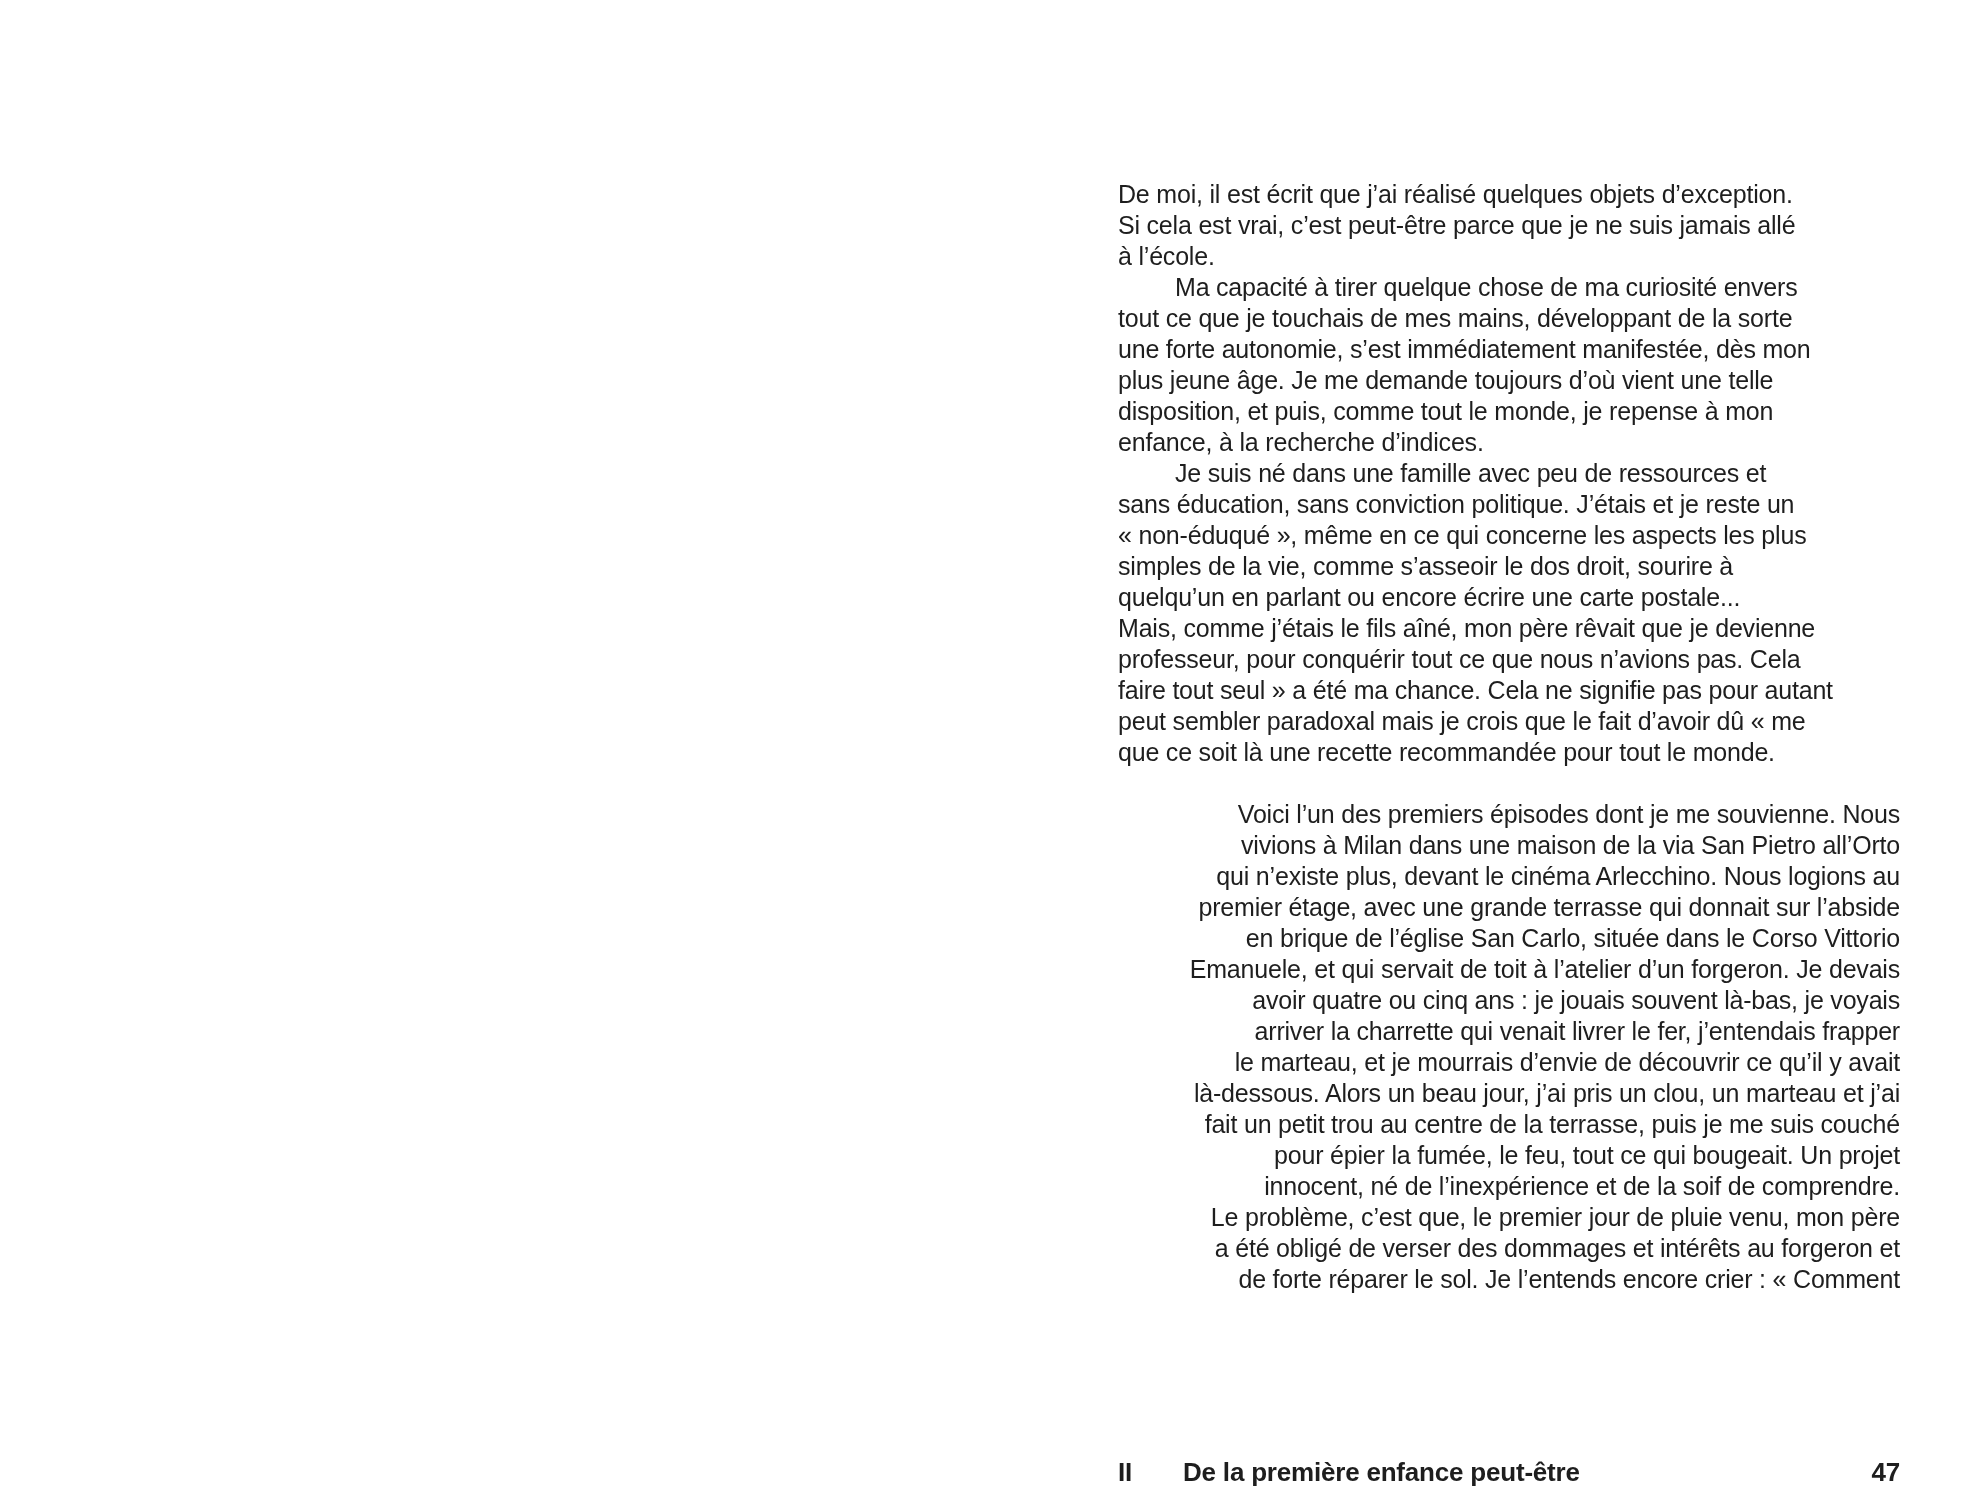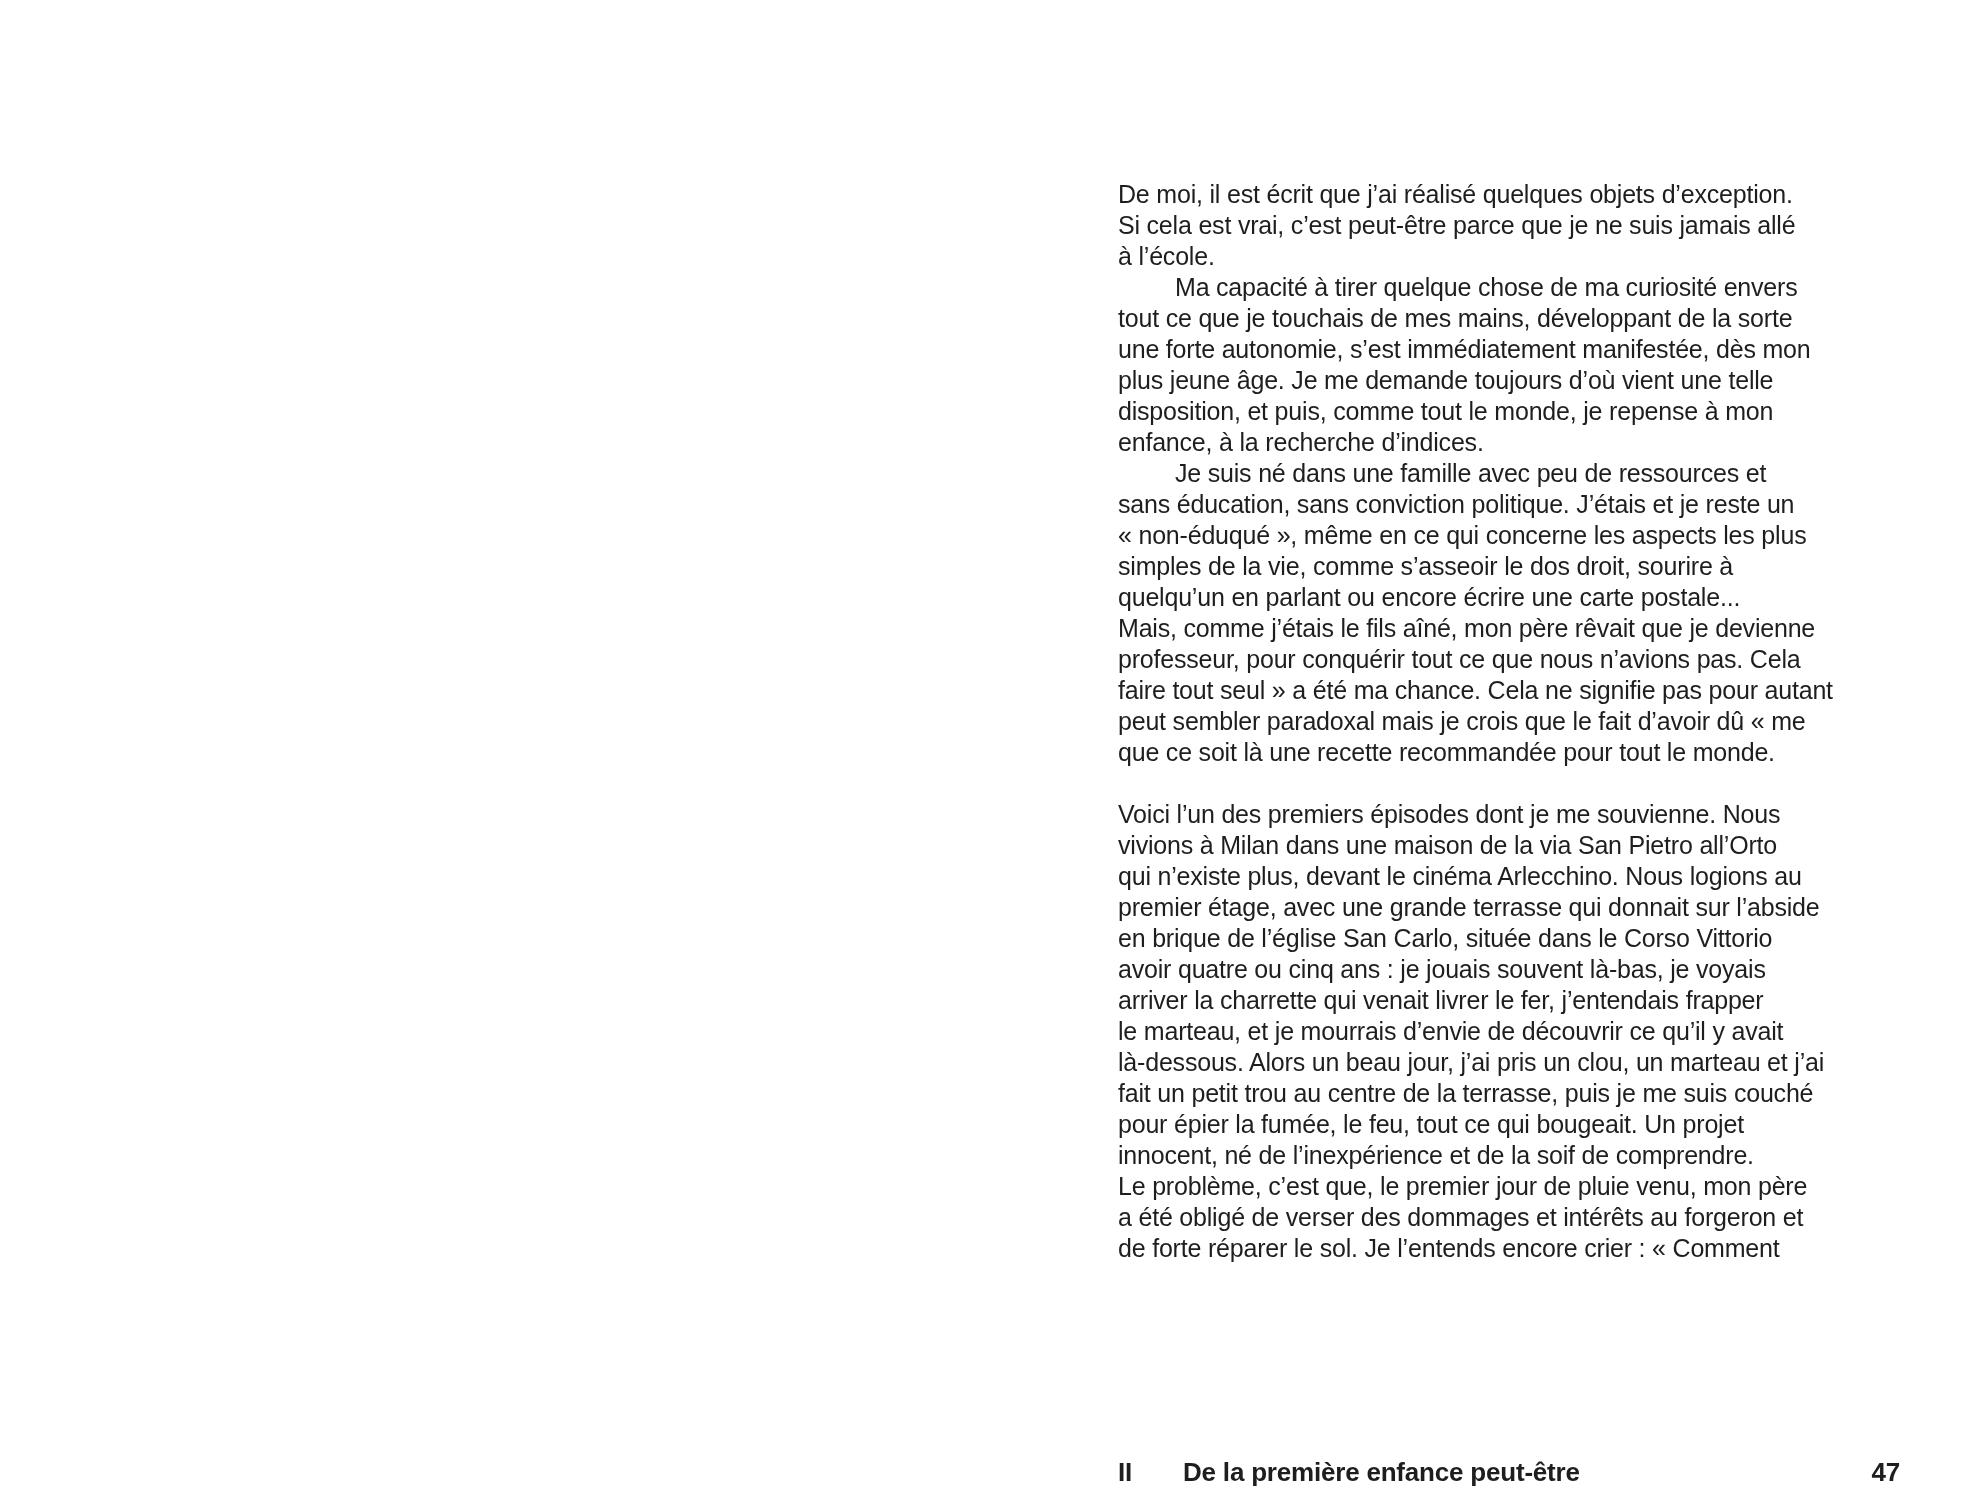--- a/index.html
+++ b/index.html
@@ -32,21 +32,21 @@
     left: 1118px;
     top: 179px;
     width: 782px;
     font-size: 25px;
     line-height: 31px;
     font-weight: 400;
     letter-spacing: -0.2px;
     color: #1e1e1e;
   }
   .paragraph { margin: 0; }
-  .paragraph + .paragraph { margin-top: 31px; }
+  .paragraph + .paragraph { margin-top: 31px; text-align: right; }
   .line {
     white-space: pre;
     height: 31px;
   }
   .line.indent { padding-left: 57px; }
   .footer {
     position: absolute;
     left: 1118px;
     top: 1428px;
     width: 782px;
@@ -91,20 +91,21 @@
         <div class="line">faire tout seul » a été ma chance. Cela ne signifie pas pour autant</div>
         <div class="line">peut sembler paradoxal mais je crois que le fait d’avoir dû « me</div>
         <div class="line">que ce soit là une recette recommandée pour tout le monde.</div>
       </div>
       <div class="paragraph">
         <div class="line">Voici l’un des premiers épisodes dont je me souvienne. Nous</div>
         <div class="line">vivions à Milan dans une maison de la via San Pietro all’Orto</div>
         <div class="line">qui n’existe plus, devant le cinéma Arlecchino. Nous logions au</div>
         <div class="line">premier étage, avec une grande terrasse qui donnait sur l’abside</div>
         <div class="line">en brique de l’église San Carlo, située dans le Corso Vittorio</div>
+        <div class="line">Emanuele, et qui servait de toit à l’atelier d’un forgeron. Je devais</div>
         <div class="line">avoir quatre ou cinq ans : je jouais souvent là-bas, je voyais</div>
         <div class="line">arriver la charrette qui venait livrer le fer, j’entendais frapper</div>
         <div class="line">le marteau, et je mourrais d’envie de découvrir ce qu’il y avait</div>
         <div class="line">là-dessous. Alors un beau jour, j’ai pris un clou, un marteau et j’ai</div>
         <div class="line">fait un petit trou au centre de la terrasse, puis je me suis couché</div>
         <div class="line">pour épier la fumée, le feu, tout ce qui bougeait. Un projet</div>
         <div class="line">innocent, né de l’inexpérience et de la soif de comprendre.</div>
         <div class="line">Le problème, c’est que, le premier jour de pluie venu, mon père</div>
         <div class="line">a été obligé de verser des dommages et intérêts au forgeron et</div>
         <div class="line">de forte réparer le sol. Je l’entends encore crier : « Comment</div>

